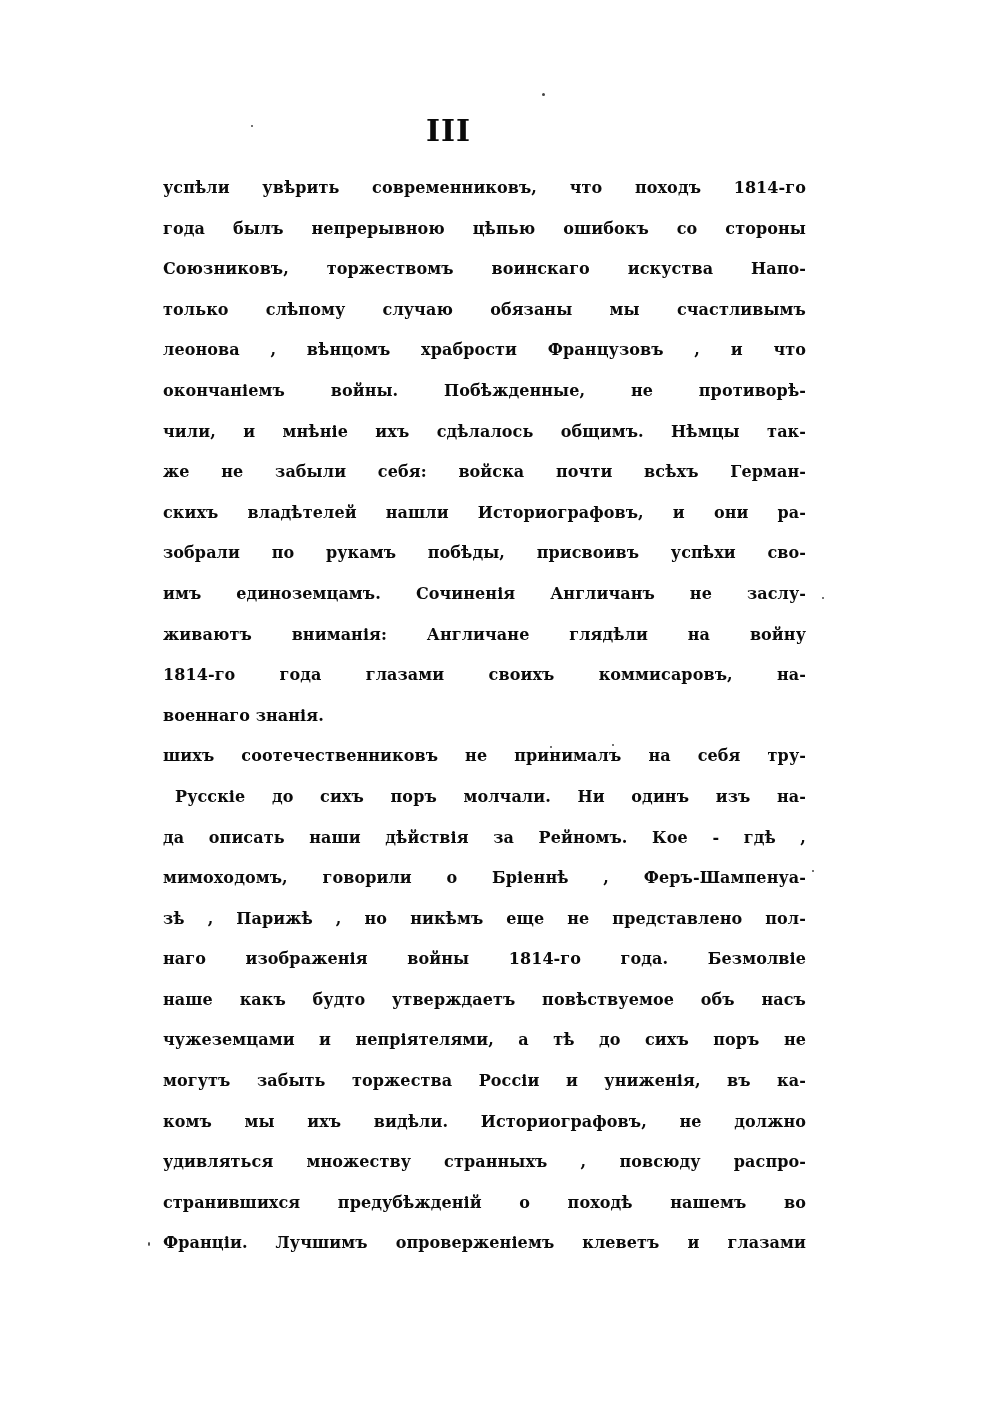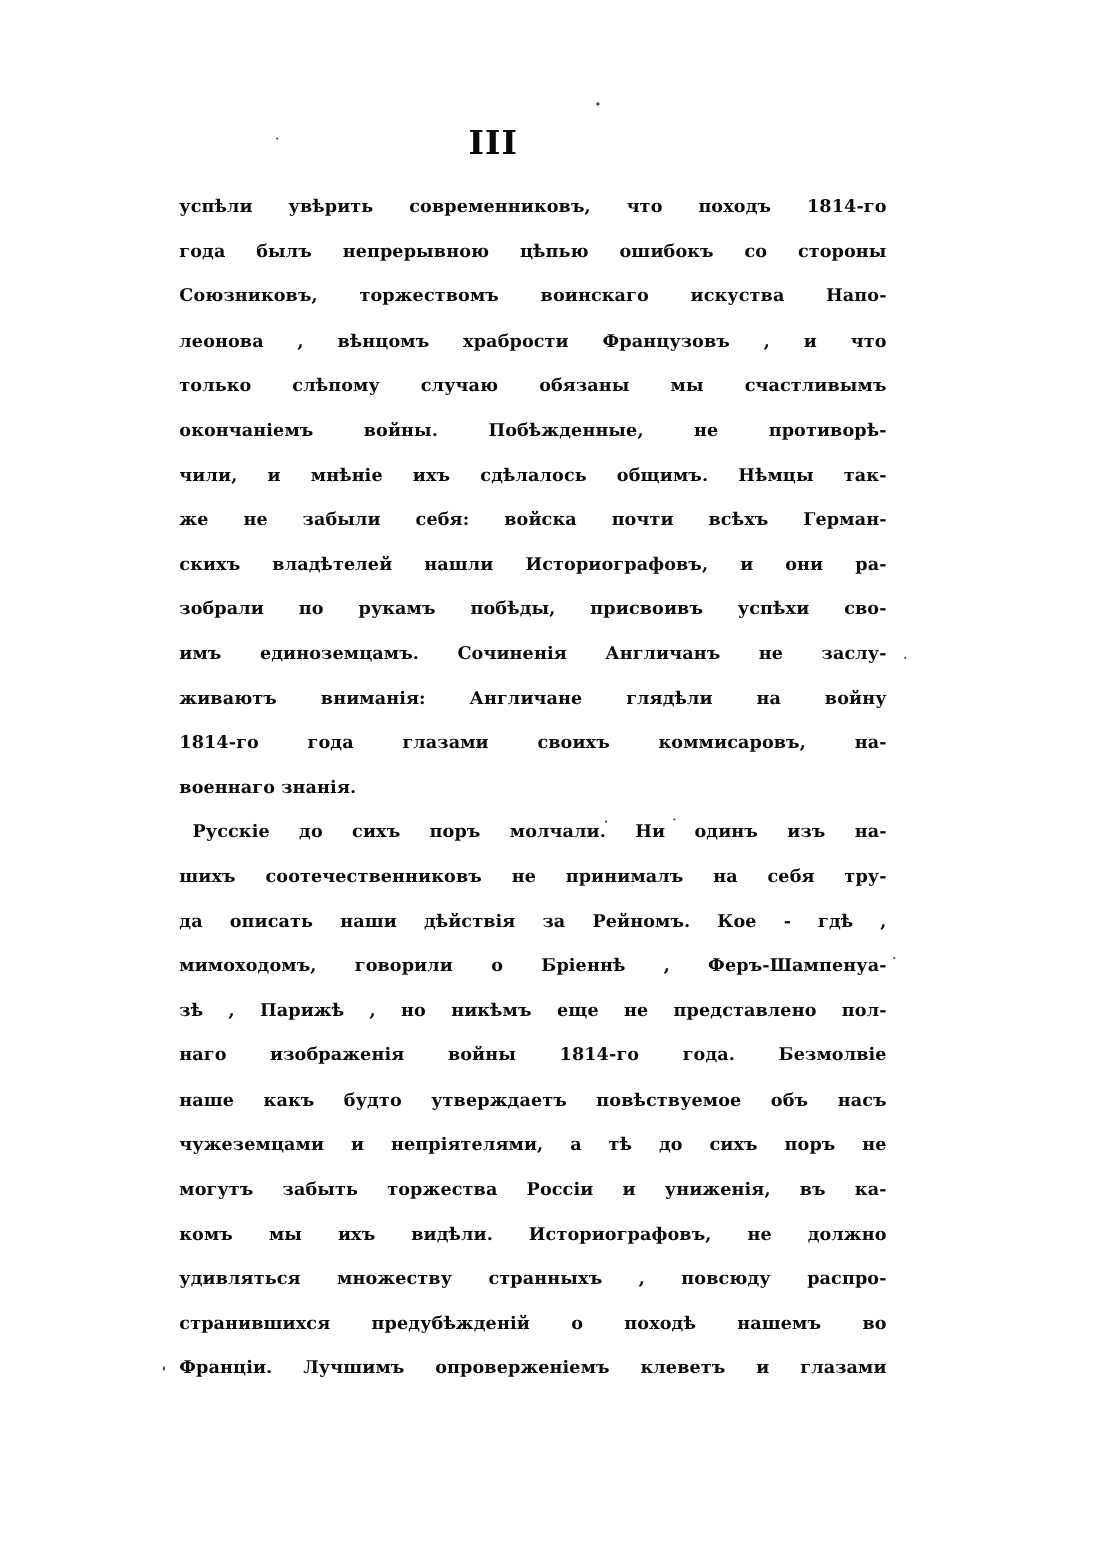--- a/index.html
+++ b/index.html
@@ -69,36 +69,36 @@
 <body>
 
 <div class="page">
   <div class="page-number">III</div>
 
   <div class="text-block">
     <div>
       <div class="line">успѣли увѣрить современниковъ, что походъ 1814-го</div>
       <div class="line">года былъ непрерывною цѣпью ошибокъ со стороны</div>
       <div class="line">Союзниковъ, торжествомъ воинскаго искуства Напо-</div>
+      <div class="line">только слѣпому случаю обязаны мы счастливымъ</div>
       <div class="line">леонова , вѣнцомъ храбрости Французовъ , и что</div>
-      <div class="line">только слѣпому случаю обязаны мы счастливымъ</div>
       <div class="line">окончаніемъ войны. Побѣжденные, не противорѣ-</div>
       <div class="line">чили, и мнѣніе ихъ сдѣлалось общимъ. Нѣмцы так-</div>
       <div class="line">же не забыли себя: войска почти всѣхъ Герман-</div>
       <div class="line">скихъ владѣтелей нашли Историографовъ, и они ра-</div>
       <div class="line">зобрали по рукамъ побѣды, присвоивъ успѣхи сво-</div>
       <div class="line">имъ единоземцамъ. Сочиненія Англичанъ не заслу-</div>
       <div class="line">живаютъ вниманія: Англичане глядѣли на войну</div>
       <div class="line">1814-го года глазами своихъ коммисаровъ, на-</div>
       <div class="line last">военнаго знанія.</div>
     </div>
 
     <div>
+      <div class="line">шихъ соотечественниковъ не принималъ на себя тру-</div>
       <div class="line indent">Русскіе до сихъ поръ молчали. Ни одинъ изъ на-</div>
-      <div class="line">шихъ соотечественниковъ не принималъ на себя тру-</div>
       <div class="line">да описать наши дѣйствія за Рейномъ. Кое - гдѣ ,</div>
       <div class="line">мимоходомъ, говорили о Бріеннѣ , Феръ-Шампенуа-</div>
       <div class="line">зѣ , Парижѣ , но никѣмъ еще не представлено пол-</div>
       <div class="line">наго изображенія войны 1814-го года. Безмолвіе</div>
       <div class="line">наше какъ будто утверждаетъ повѣствуемое объ насъ</div>
       <div class="line">чужеземцами и непріятелями, а тѣ до сихъ поръ не</div>
       <div class="line">могутъ забыть торжества Россіи и униженія, въ ка-</div>
       <div class="line">комъ мы ихъ видѣли. Историографовъ, не должно</div>
       <div class="line">удивляться множеству странныхъ , повсюду распро-</div>
       <div class="line">странившихся предубѣжденій о походѣ нашемъ во</div>

